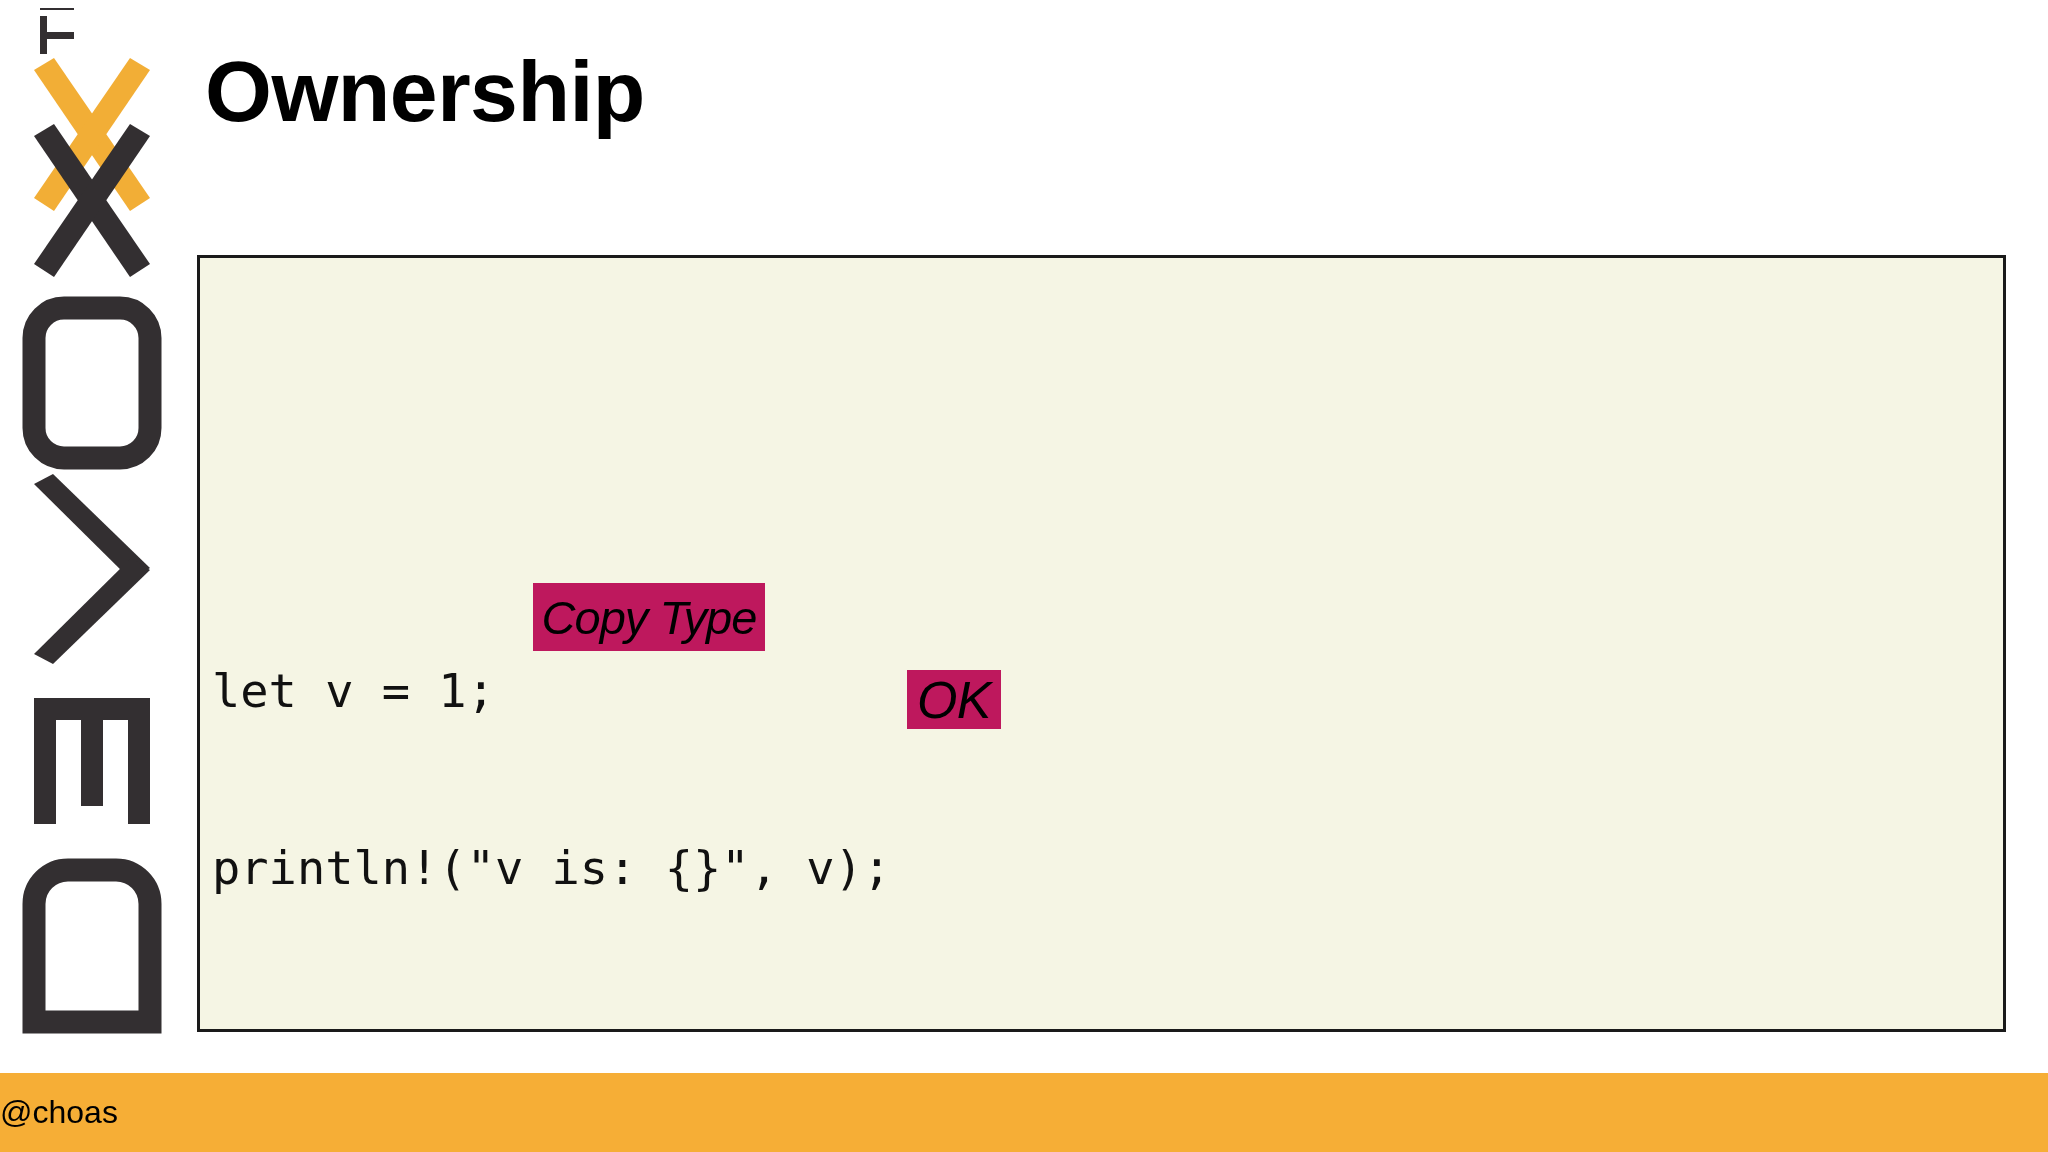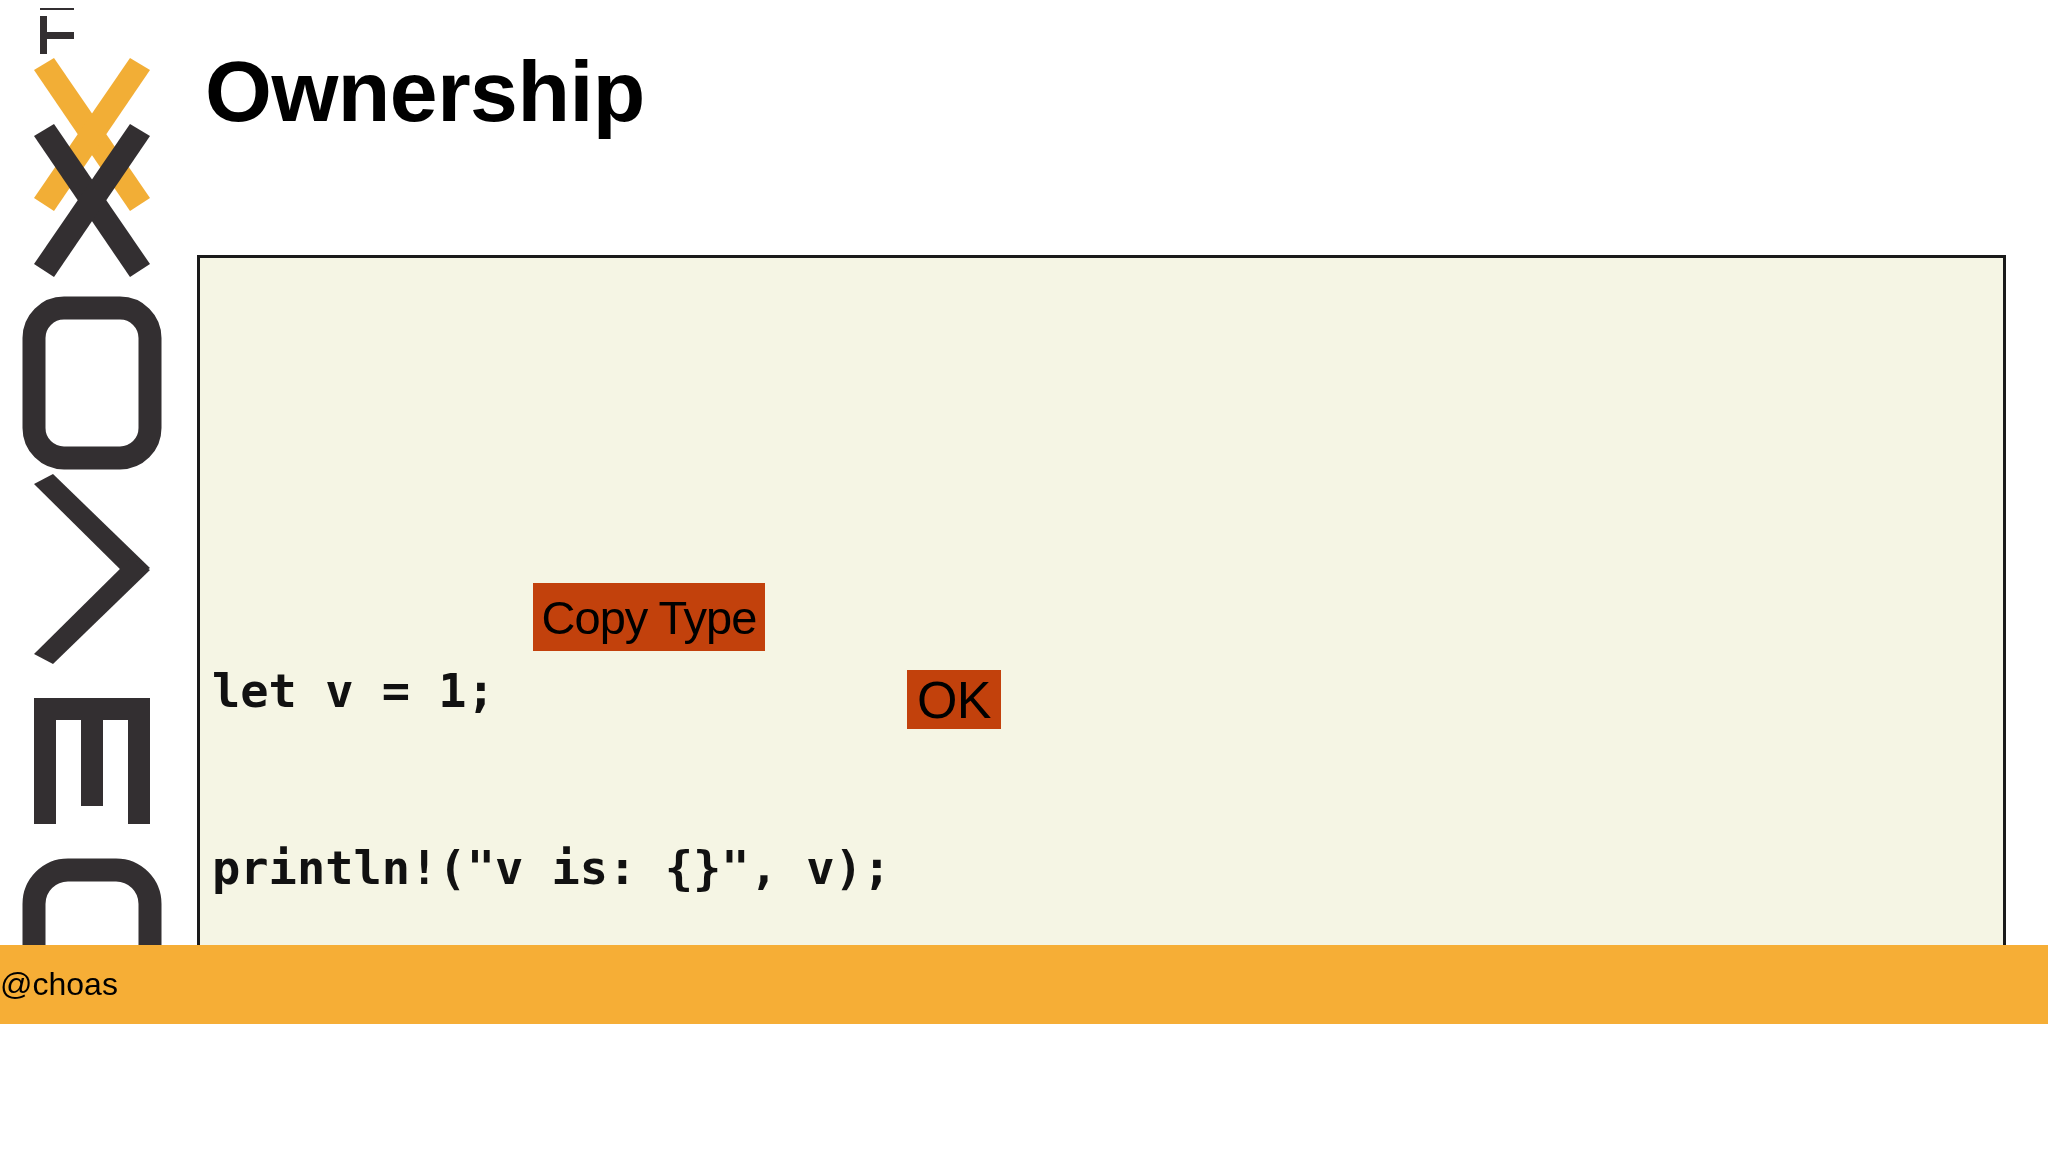--- a/index.html
+++ b/index.html
@@ -9,21 +9,21 @@
     background: #ffffff;
   }
 
   body {
     font-family: "Liberation Sans", sans-serif;
   }
 
   .slide {
     position: relative;
     width: 2048px;
-    height: 1024px;
+    height: 1152px;
     background: #ffffff;
     overflow: hidden;
   }
 
   
   .logo {
     position: absolute;
     left: 18px;
     top: 8px;
     width: 150px;
@@ -60,32 +60,33 @@
     position: absolute;
     left: 12px;
     top: 285px;
     font-family: "DejaVu Sans Mono", "Liberation Mono", monospace;
     font-size: 47px;
     line-height: 59px;
     color: #111111;
     white-space: pre;
   }
 
-  .code-line { position: relative; height: 59px; font-weight: bold; }
+  .code-line { position: relative; height: 59px; }
 
   
   .badge {
     position: absolute;
-    background: #c2410c;
+    background: #be185d;
     color: #000000;
     font-family: "Liberation Sans", sans-serif;
     display: flex;
     align-items: center;
     justify-content: center;
     box-sizing: border-box;
+    font-style: italic;
   }
 
   .badge-copy-type {
     left: 533px;
     top: 583px;
     width: 232px;
     height: 68px;
     font-size: 47px;
     letter-spacing: -1px;
   }

